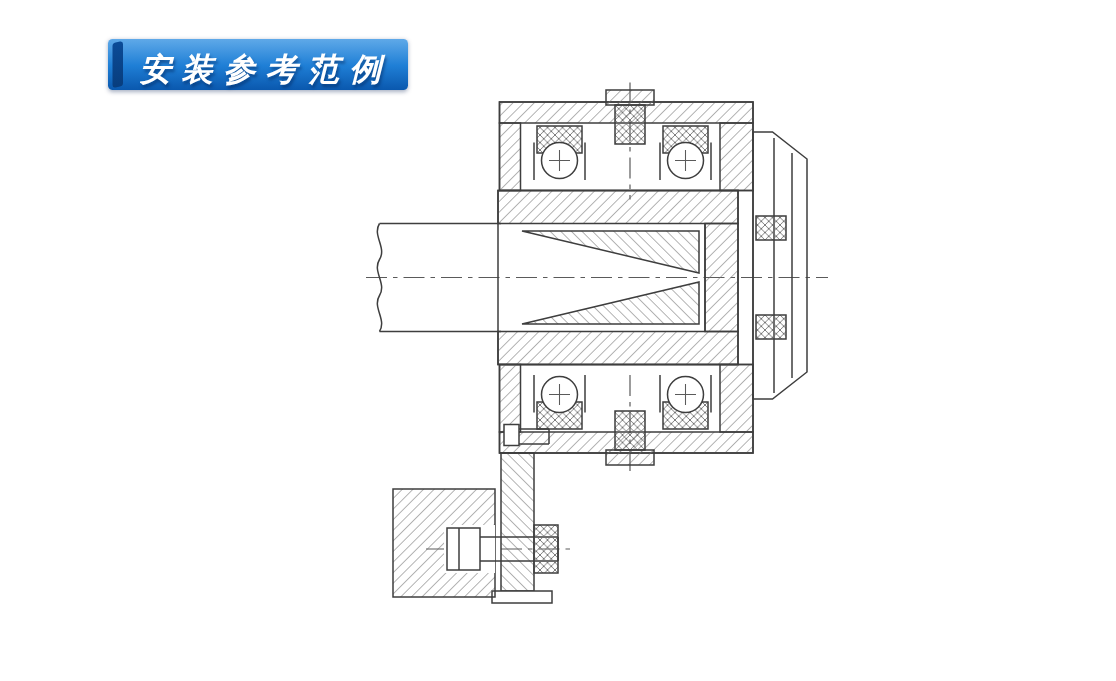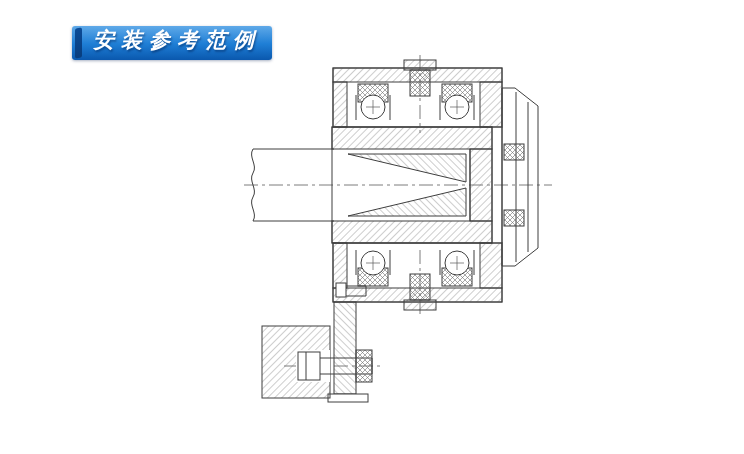--- a/index.html
+++ b/index.html
@@ -16,21 +16,21 @@
     width:744px;height:454px;overflow:hidden;
     background:var(--page-bg);
     font-family:"Liberation Sans","DejaVu Sans",sans-serif;
     position:relative;
   }
   .page{position:absolute;inset:0;}
   .banner{
     position:absolute;left:72px;top:26px;width:200px;height:34px;
     background:linear-gradient(180deg,var(--banner-blue-light) 0%,var(--banner-blue) 52%,var(--banner-blue-dark) 100%);
     border-radius:3px;
-    display:flex;align-items:flex-start;justify-content:center;
+    display:flex;align-items:flex-end;justify-content:center;
     box-shadow:0 1px 3px rgba(0,30,80,.35);
   }
   .banner-accent{
     position:absolute;left:3px;top:2px;bottom:2px;width:7px;
     background:linear-gradient(180deg,var(--banner-accent),#083d7d);
     transform:skewY(-10deg);
     border-radius:2px;
   }
   .banner-title{
     color:var(--banner-text);

